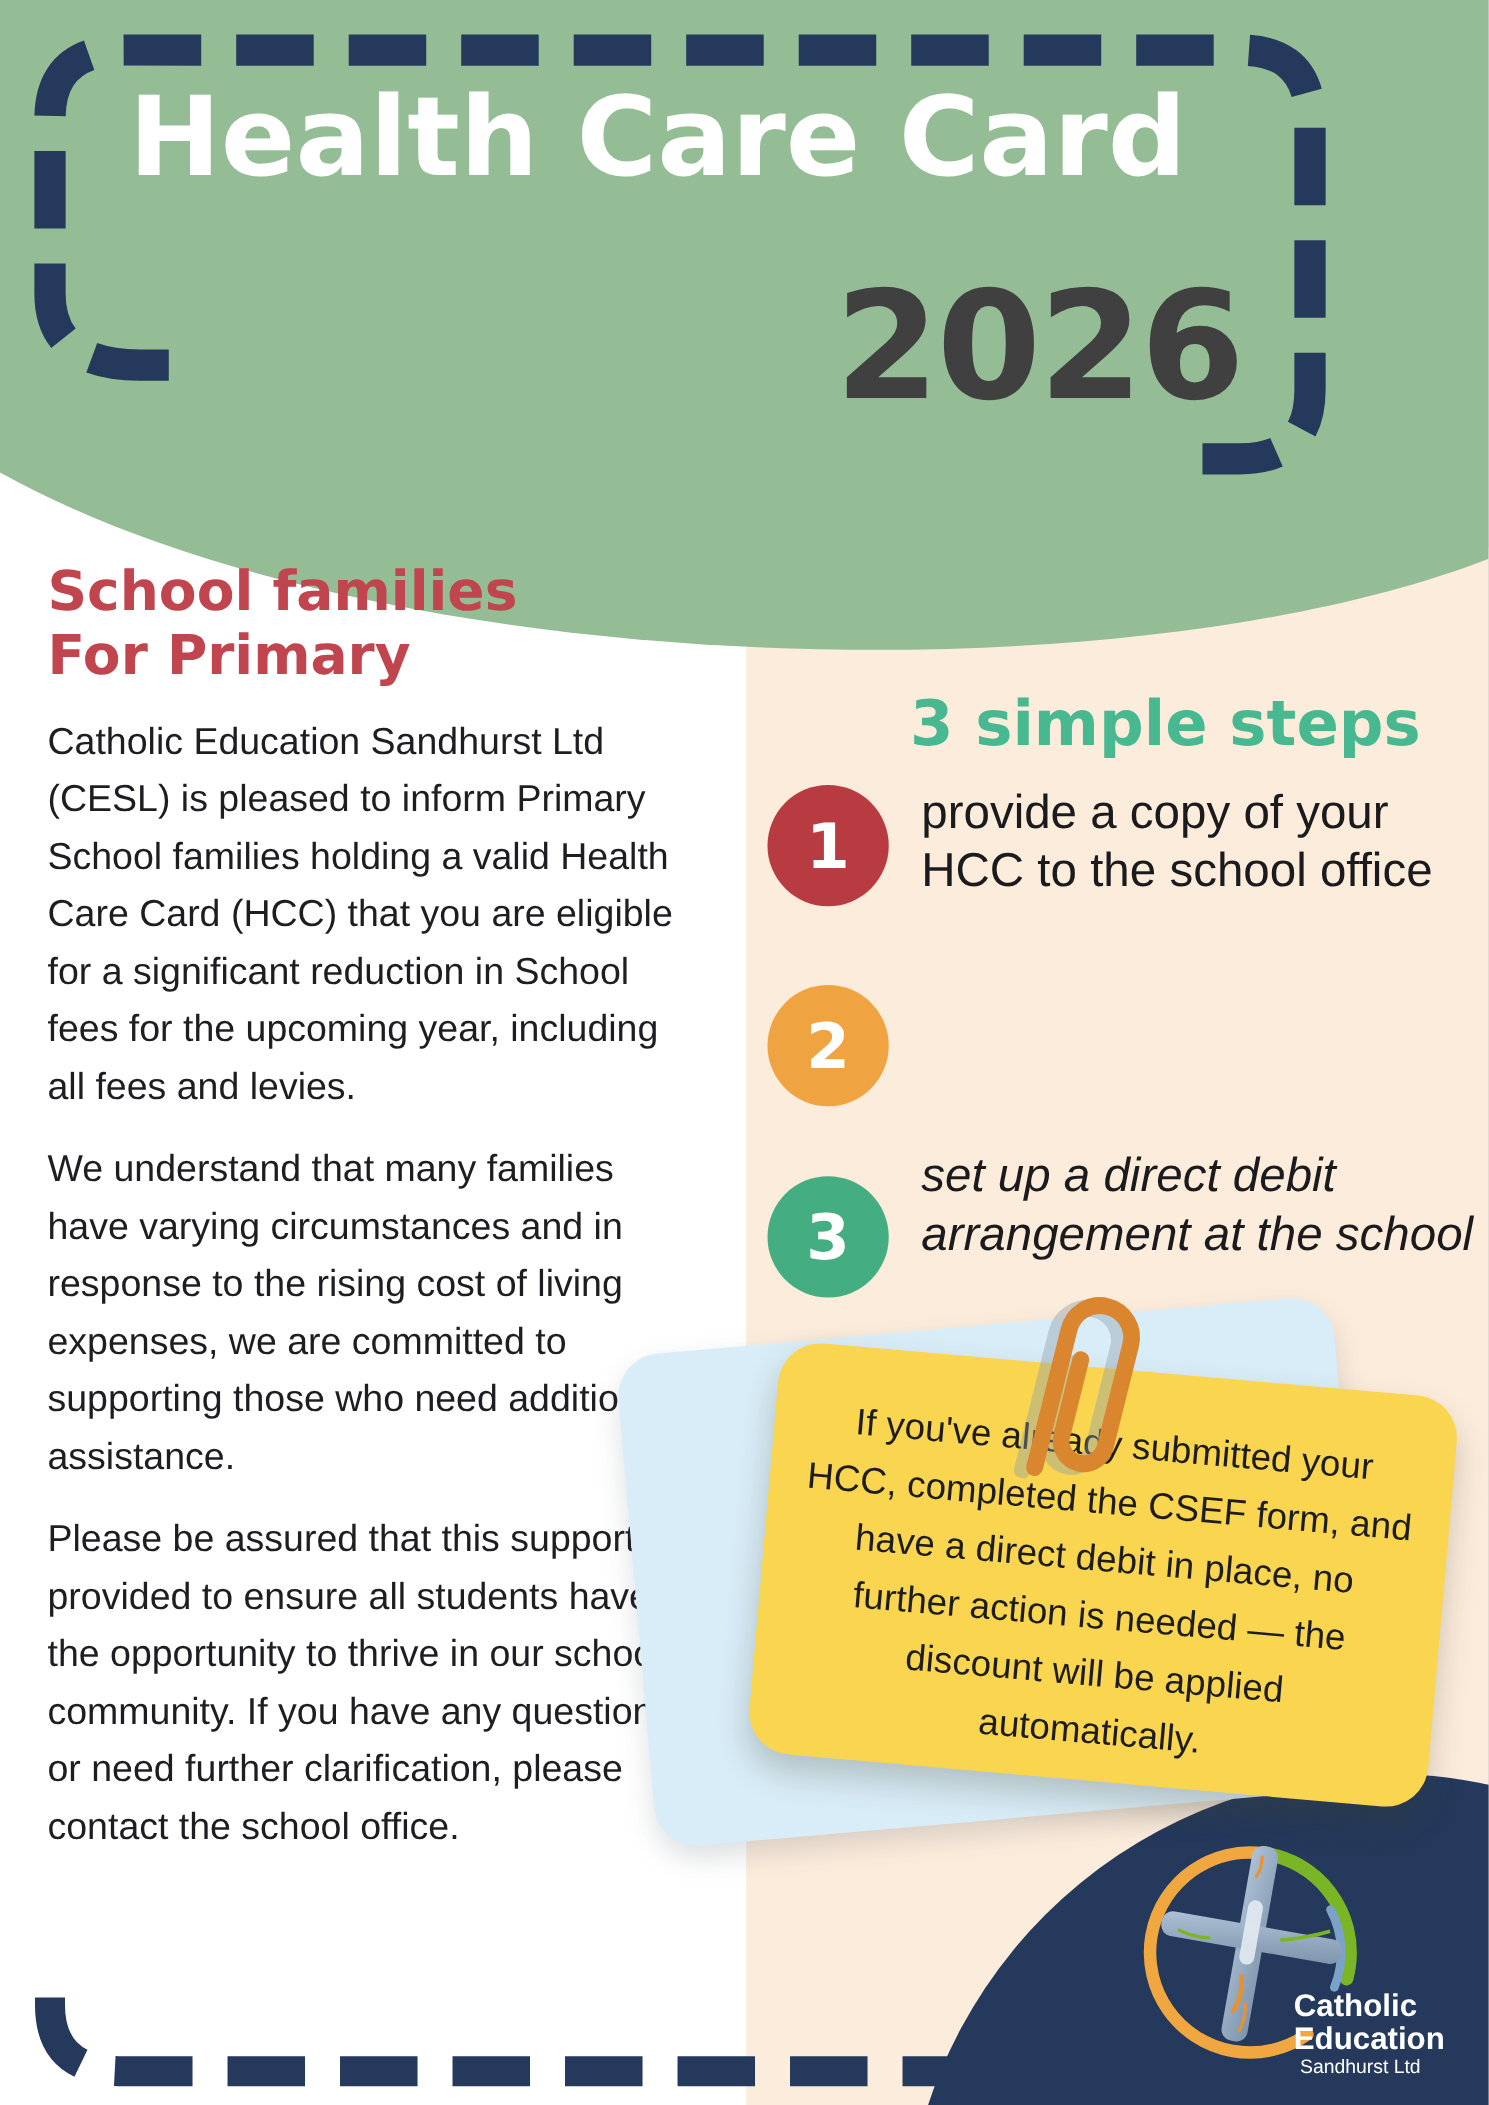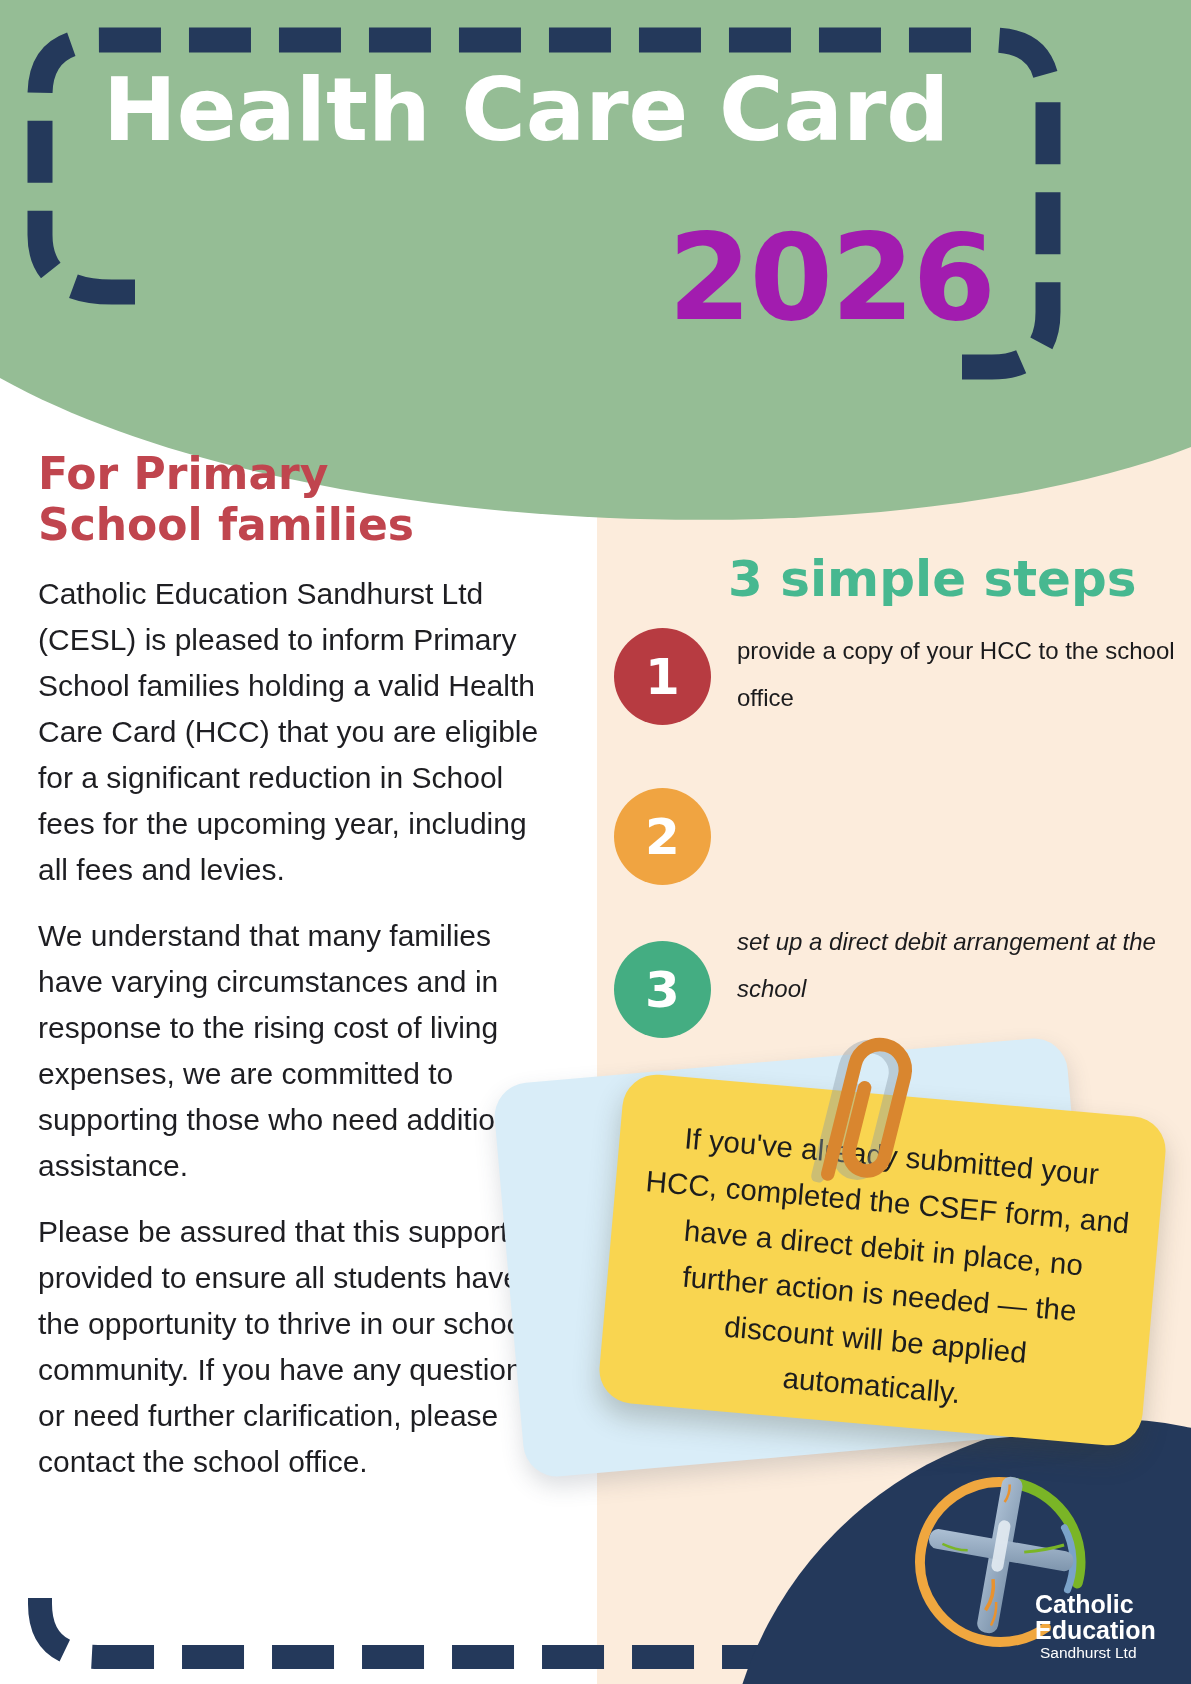--- a/index.html
+++ b/index.html
@@ -21,21 +21,21 @@
     left:103px; top:64px; z-index:5; color:#ffffff;
     font-family:"DejaVu Sans", sans-serif; font-weight:bold;
     font-size:88px; line-height:1.05; letter-spacing:0;
   }
   .title-acr {
     left:98px; top:128px; z-index:5; color:#ffffff;
     font-family:"DejaVu Sans", sans-serif; font-weight:bold;
     font-size:247px; line-height:1; letter-spacing:-4px;
   }
   .title-year {
-    left:668px; top:218px; z-index:5; color:#a21caf;
+    left:668px; top:218px; z-index:5; color:#404040;
     font-family:"DejaVu Sans", sans-serif; font-weight:bold;
     font-size:120px; line-height:1; letter-spacing:-2px;
   }
 
   
   .intro-heading {
     left:38px; top:448px; z-index:5; color:#c0454e;
     font-family:"DejaVu Sans", sans-serif; font-weight:bold;
     font-size:44px; line-height:1.16;
   }
@@ -55,21 +55,21 @@
     width:97px; height:97px; border-radius:50%; z-index:5;
     display:flex; align-items:center; justify-content:center;
     color:#ffffff; font-family:"DejaVu Sans", sans-serif;
     font-weight:bold; font-size:50px;
   }
   .step-circle.c1 { left:614px; top:628px; background:#b73b41; }
   .step-circle.c2 { left:614px; top:788px; background:#f0a441; }
   .step-circle.c3 { left:614px; top:941px; background:#44ad82; }
   .step-text {
     left:737px; width:445px; z-index:5; color:#1b1b1d;
-    font-size:24px; line-height:47px;
+    font-size:38px; line-height:47px;
   }
   .step-text.t1 { top:627px; }
   .step-text.t2 { top:779px; }
   .step-text.t3 { top:918px;font-style:italic; }
 
   
   .navy-circle {
     left:723px; top:1419px; width:772px; height:772px;
     border-radius:50%; background:#24395b; z-index:6;
   }
@@ -112,22 +112,22 @@
   </svg>
 
   <svg class="abs top-dash-svg" width="1191" height="420" viewBox="0 0 1191 420">
     <path d="M 135,292 L 112,292 Q 40,292 40,235 L 40,95 Q 40,40 100,40 L 992,40 Q 1048,40 1048,96 L 1048,312 Q 1048,367 992,367 L 962,367" fill="none" stroke="#24395b" stroke-width="25" stroke-dasharray="62 28"></path>
   </svg>
 
   <div class="abs title-sup">Health Care Card</div>
   <div class="abs title-year">2026</div>
 
   <div class="abs intro-heading">
+    <div>School families</div>
     <div>For Primary</div>
-    <div>School families</div>
   </div>
   <div class="abs intro-body">
     <p>Catholic Education Sandhurst Ltd (CESL) is pleased to inform Primary School families holding a valid Health Care Card (HCC) that you are eligible for a significant reduction in School fees for the upcoming year, including all fees and levies.</p>
     <p>We understand that many families have varying circumstances and in response to the rising cost of living expenses, we are committed to supporting those who need additional assistance.</p>
     <p>Please be assured that this support is provided to ensure all students have the opportunity to thrive in our school community. If you have any questions or need further clarification, please contact the school office.</p>
   </div>
 
   <div class="abs steps-heading">3 simple steps</div>
 
   <div class="abs step-circle c1">

